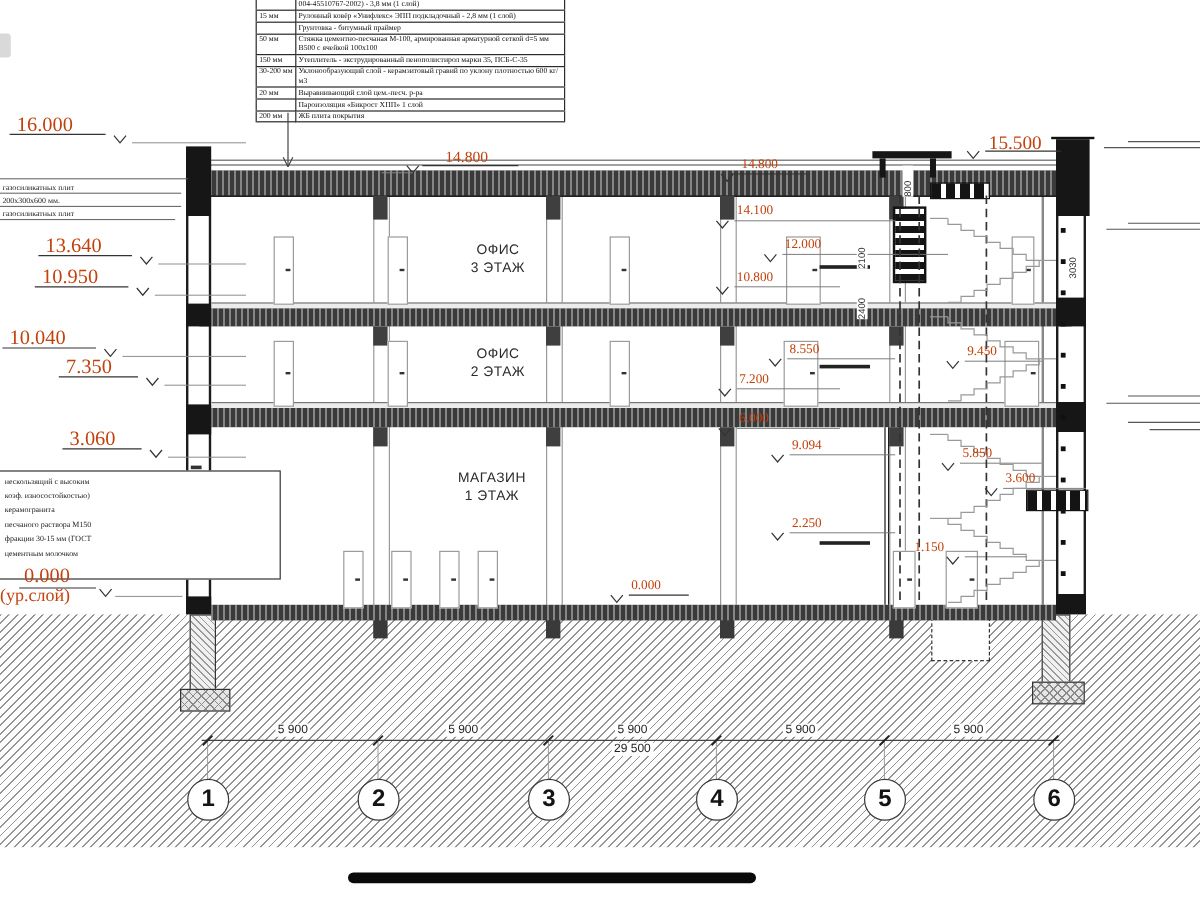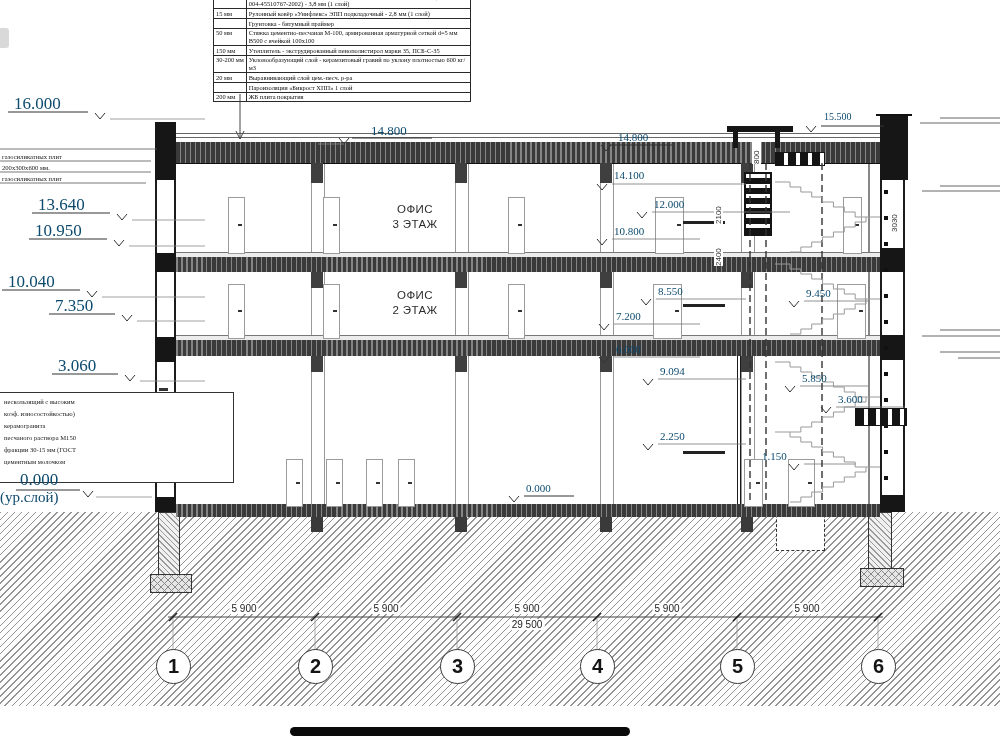--- a/index.html
+++ b/index.html
@@ -1,19 +1,19 @@
 <!DOCTYPE html>
 <html><head>
 <meta charset="utf-8">
 <style>
   html,body{margin:0;padding:0;background:#fff}
   #stage{position:relative;width:1000px;height:750px;background:#fff;overflow:hidden;
          font-family:"Liberation Serif",serif;color:#111}
   .abs{position:absolute}
-  .lvl{position:absolute;white-space:nowrap;font-family:"Liberation Serif",serif;color:#0c4a6e;z-index:40}
+  .lvl{position:absolute;white-space:nowrap;font-family:"Liberation Serif",serif;color:#c2410c;z-index:40}
   .big{font-size:17px}
   .med{font-size:13px}
   .sm{font-size:11px}
   .blk{background:#161616}
   .slabdark{background-color:#3a3a3a;
     background-image:repeating-linear-gradient(90deg,rgba(255,255,255,.38) 0 1.5px,transparent 1.5px 5px)}
   .lightstrip{background:#ececec;border-top:1px solid #777;border-bottom:1px solid #777}
   .hatchground{background-color:#fdfdfd;
     background-image:repeating-linear-gradient(135deg,#949494 0 1.1px,transparent 1.1px 5px)}
   .cross{background-color:#e6e6e6;border:1px solid #333;
@@ -138,20 +138,24 @@
   <div class="abs cross" style="left:860px;top:568px;width:42px;height:17px;z-index:5"></div>
 
   <div class="room" style="left:365px;top:202px;width:100px">
     <div>ОФИС</div>
     <div>3 ЭТАЖ</div>
   </div>
   <div class="room" style="left:365px;top:288px;width:100px">
     <div>ОФИС</div>
     <div>2 ЭТАЖ</div>
   </div>
+  <div class="room" style="left:360px;top:392px;width:100px">
+    <div>МАГАЗИН</div>
+    <div>1 ЭТАЖ</div>
+  </div>
 
   <div class="lvl big" style="left:14px;top:94px">16.000</div>
   <div class="lvl big" style="left:38px;top:195px">13.640</div>
   <div class="lvl big" style="left:35px;top:221px">10.950</div>
   <div class="lvl big" style="left:8px;top:272px">10.040</div>
   <div class="lvl big" style="left:55px;top:296px">7.350</div>
   <div class="lvl big" style="left:58px;top:356px">3.060</div>
   <div class="lvl big" style="left:20px;top:470px">0.000</div>
   <div class="lvl" style="left:0;top:489px;font-size:15px">(ур.слой)</div>
 
@@ -159,21 +163,21 @@
   <div class="lvl sm" style="left:618px;top:131px">14.800</div>
   <div class="lvl sm" style="left:614px;top:169px">14.100</div>
   <div class="lvl sm" style="left:654px;top:198px">12.000</div>
   <div class="lvl sm" style="left:614px;top:225px">10.800</div>
   <div class="lvl sm" style="left:658px;top:285px">8.550</div>
   <div class="lvl sm" style="left:616px;top:310px">7.200</div>
   <div class="lvl sm" style="left:616px;top:343px">6.000</div>
   <div class="lvl sm" style="left:660px;top:365px">9.094</div>
   <div class="lvl sm" style="left:660px;top:430px">2.250</div>
   <div class="lvl sm" style="left:526px;top:482px">0.000</div>
-  <div class="lvl" style="left:824px;top:111px;font-size:10px">15.500</div>
+  <div class="lvl" style="left:824px;top:111px;font-size:16px">15.500</div>
   <div class="lvl sm" style="left:806px;top:287px">9.450</div>
   <div class="lvl sm" style="left:802px;top:372px">5.850</div>
   <div class="lvl sm" style="left:838px;top:393px">3.600</div>
   <div class="lvl sm" style="left:762px;top:450px">1.150</div>
 
   <div class="abs" style="left:683px;top:221px;width:42px;height:2.5px;background:#222;z-index:26"></div>
   <div class="abs" style="left:683px;top:304px;width:42px;height:2.5px;background:#222;z-index:26"></div>
   <div class="abs" style="left:683px;top:451px;width:42px;height:2.5px;background:#222;z-index:26"></div>
 
   <div class="vdim" style="left:752px;top:138px;height:26px">800</div>

